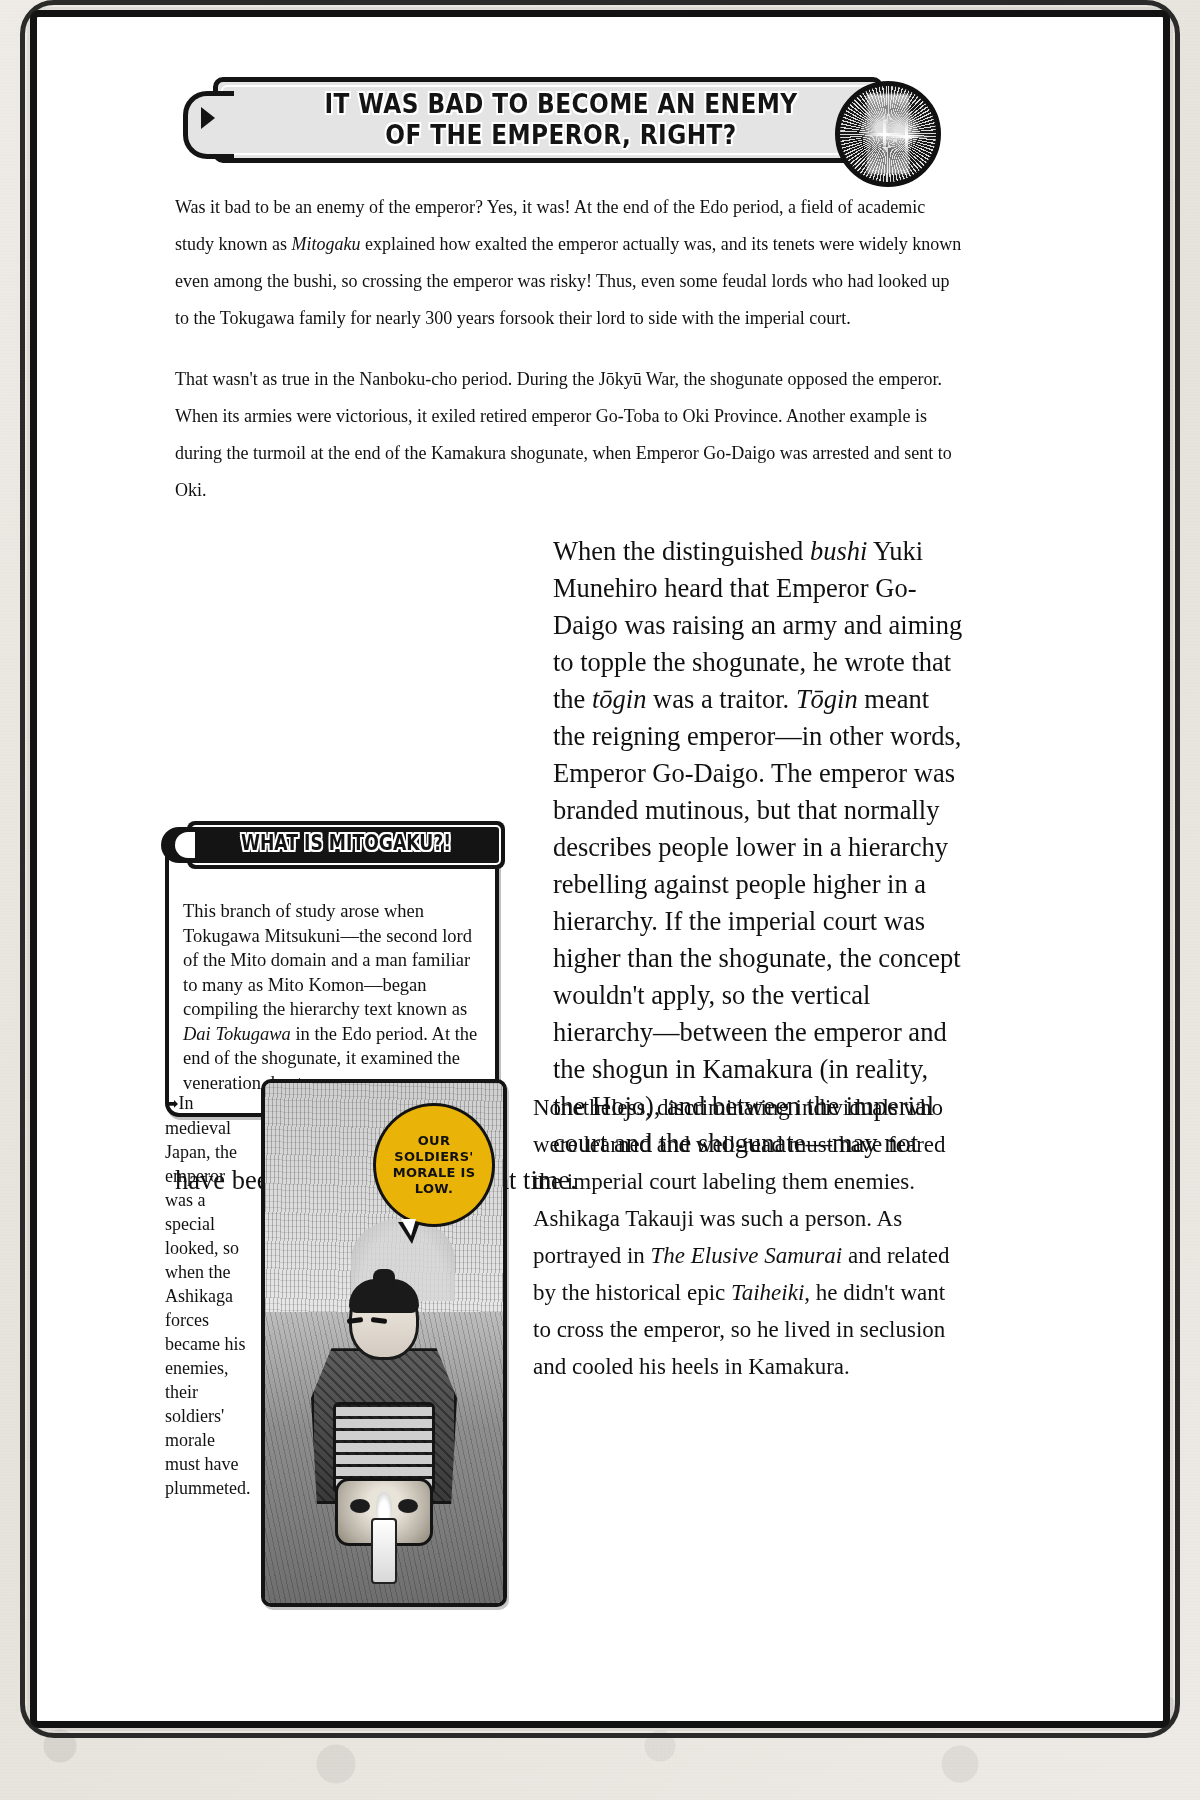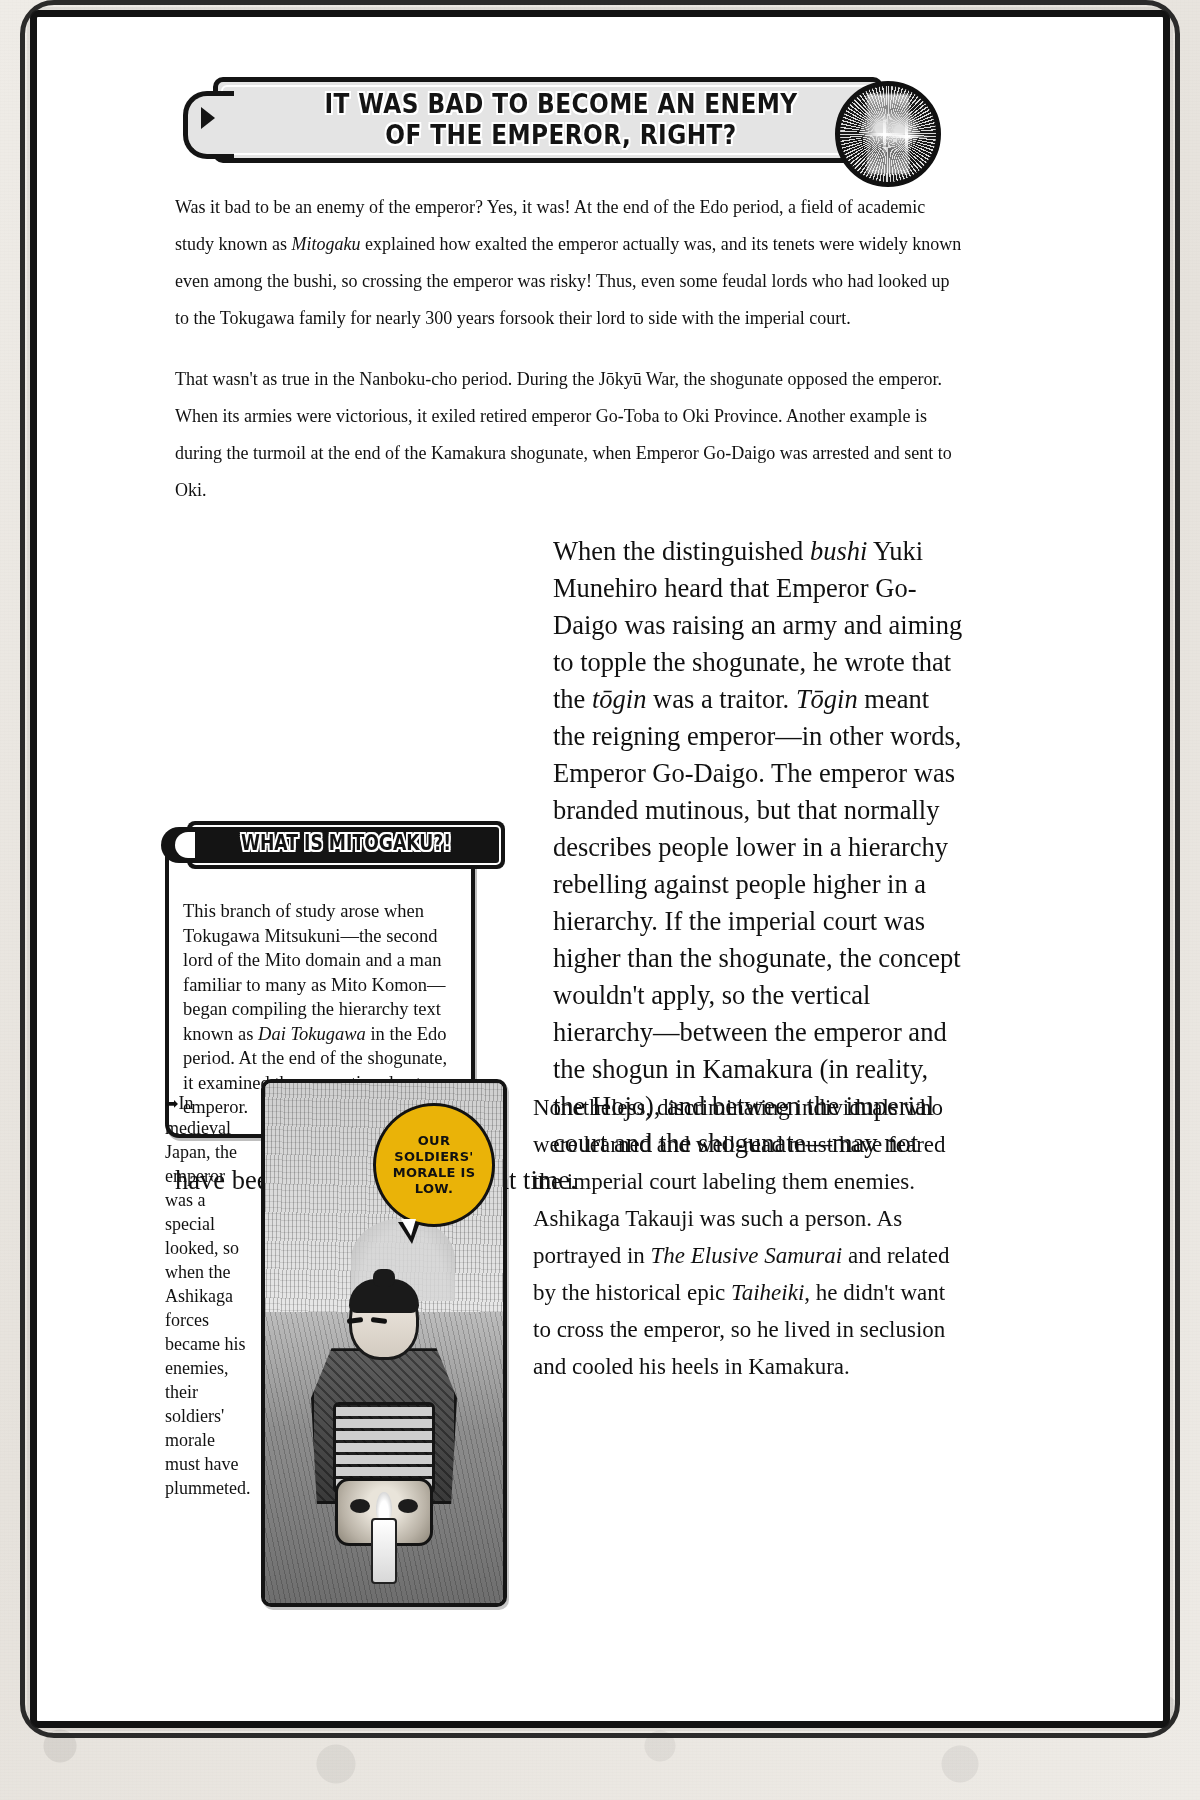--- a/index.html
+++ b/index.html
@@ -171,21 +171,21 @@
     float:left;
     width:352px;
     height:612px;
     margin:10px 26px 6px 0;
     shape-margin:6px;
   }
   
   .sidebox{
     position:absolute;
     left:92px;top:800px;
-    width:310px;
+    width:334px;
   }
   .sidebox-frame{
     position:relative;
     background:#fff;
     border:4px solid #141414;
     border-radius:14px;
     padding:56px 14px 14px 14px;
     min-height:200px;
     box-shadow:2px 3px 0 rgba(0,0,0,.25);
   }

